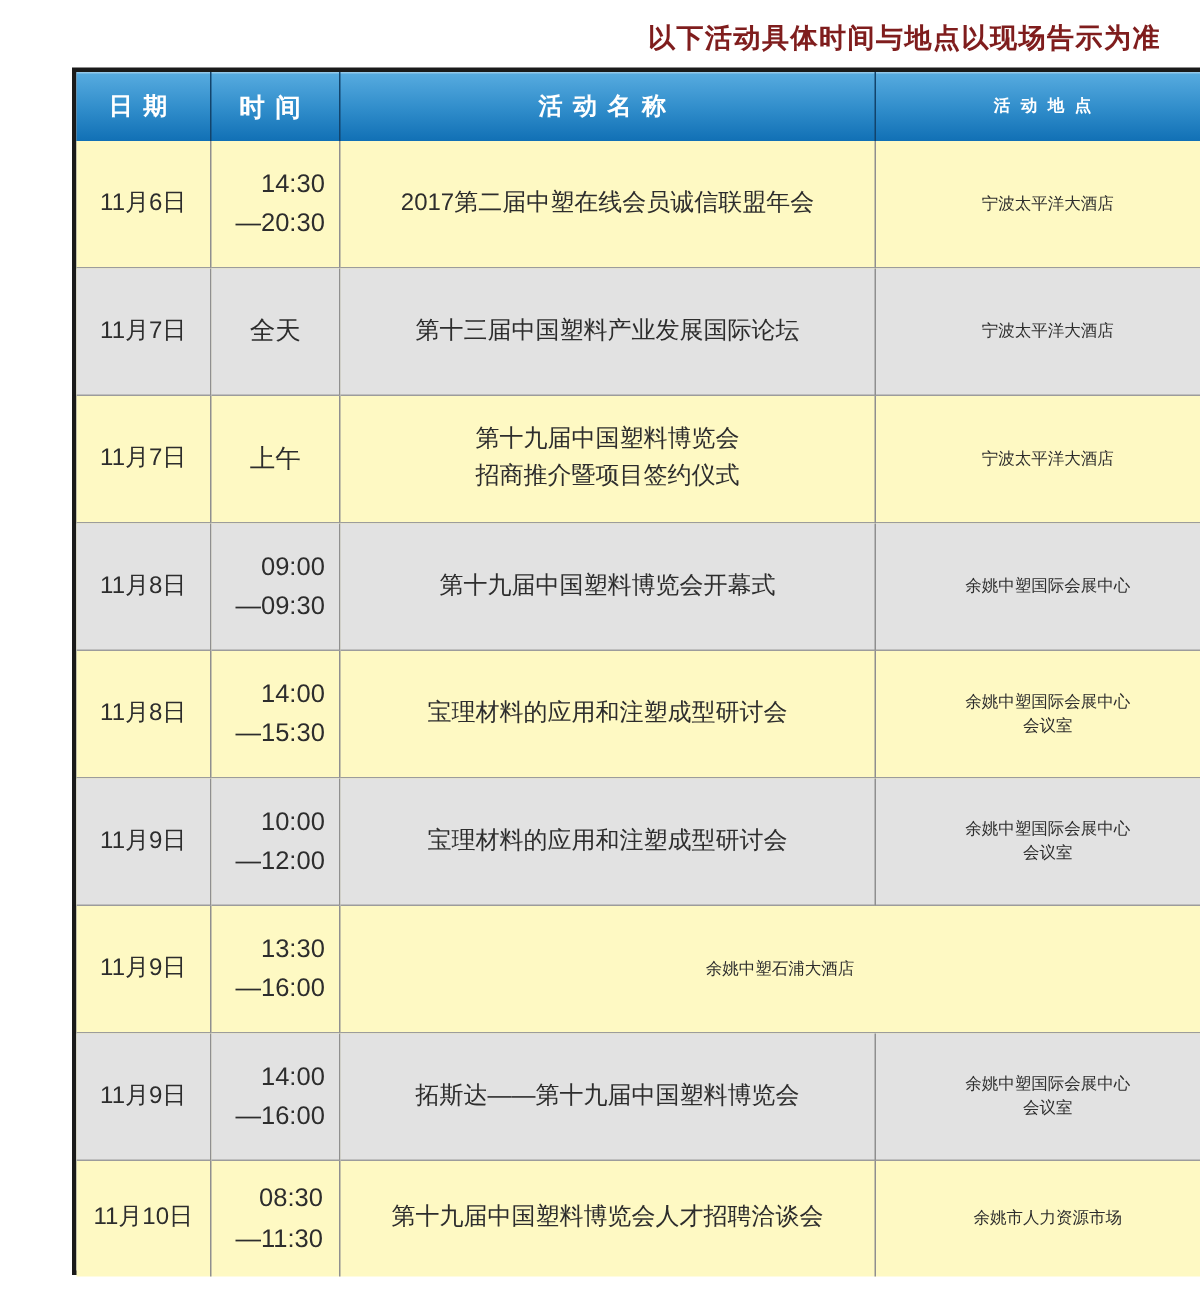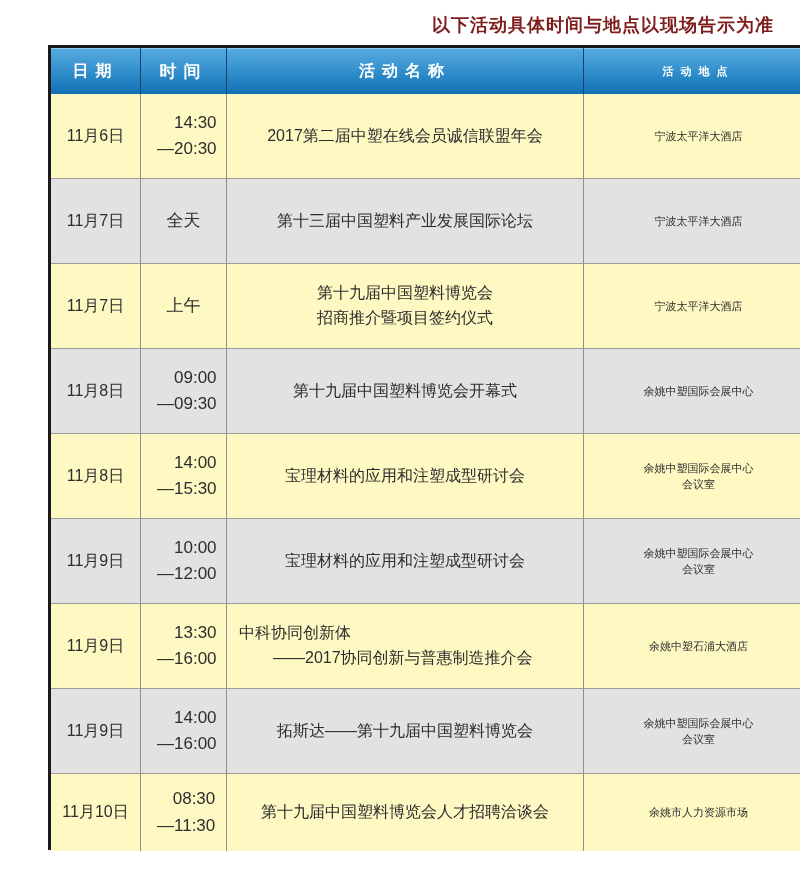--- a/index.html
+++ b/index.html
@@ -105,22 +105,20 @@
 —12:00</div>
     <div class="cell c-name">宝理材料的应用和注塑成型研讨会</div>
     <div class="cell c-loc">余姚中塑国际会展中心
 会议室</div>
   </div>
 
   <div class="row">
     <div class="cell c-date">11月9日</div>
     <div class="cell c-time multi">13:30
 —16:00</div>
-    <div class="cell c-name hang">中科协同创新体
-——2017协同创新与普惠制造推介会</div>
     <div class="cell c-loc">余姚中塑石浦大酒店</div>
   </div>
 
   <div class="row alt">
     <div class="cell c-date">11月9日</div>
     <div class="cell c-time multi">14:00
 —16:00</div>
     <div class="cell c-name">拓斯达——第十九届中国塑料博览会</div>
     <div class="cell c-loc">余姚中塑国际会展中心
 会议室</div>

